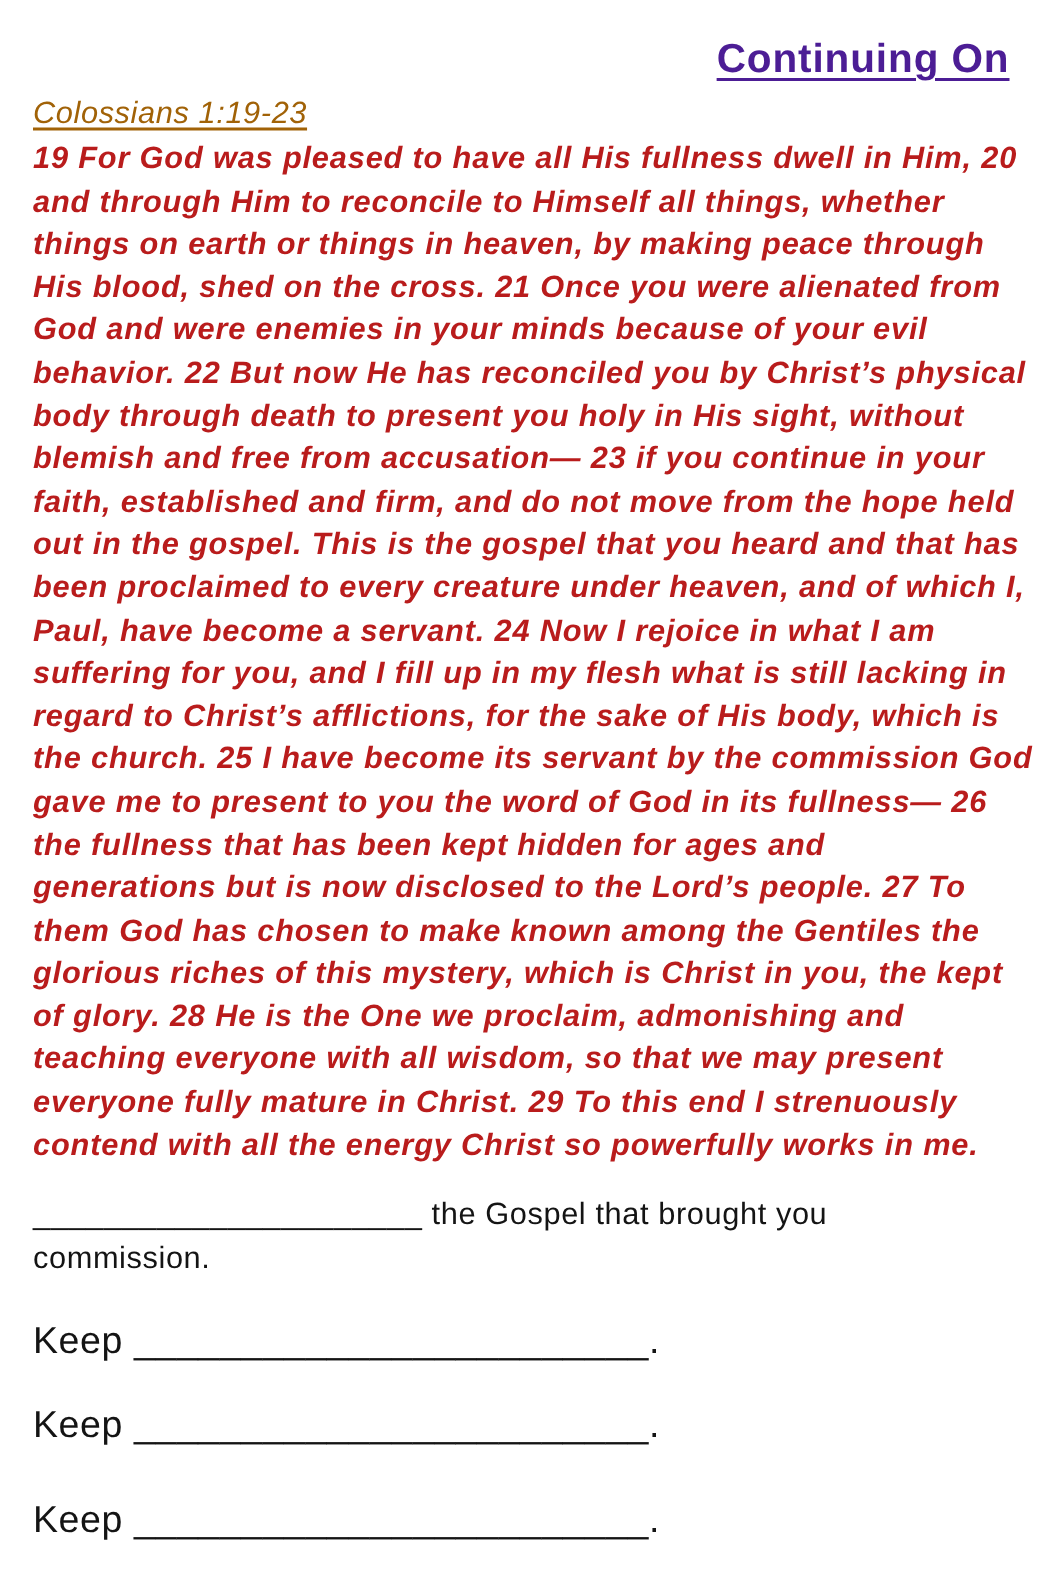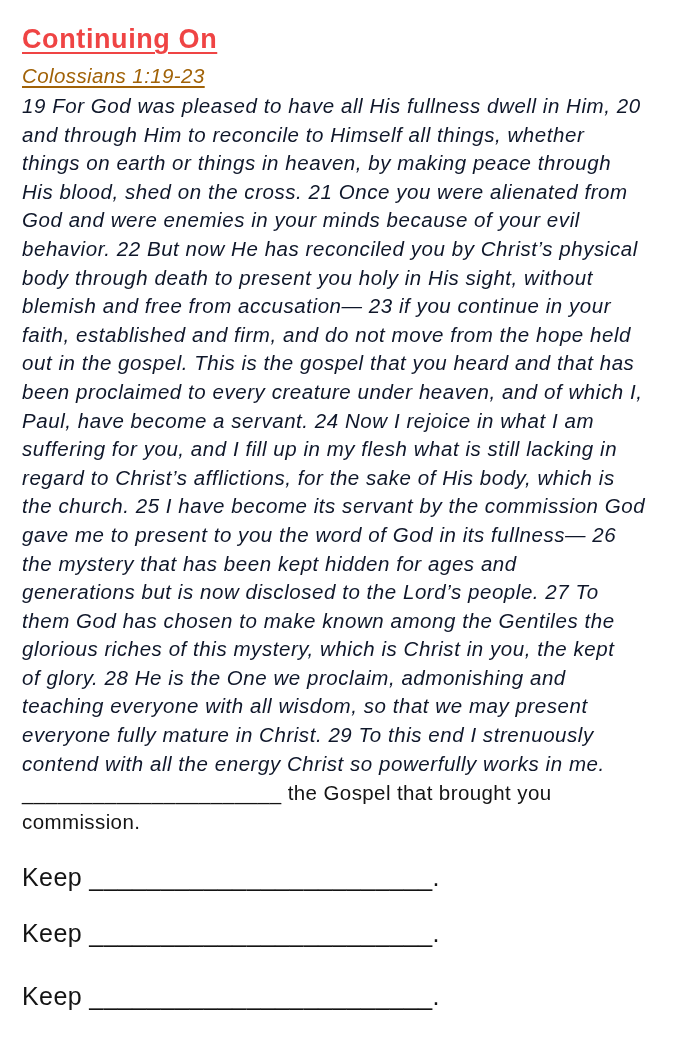--- a/index.html
+++ b/index.html
@@ -16,49 +16,50 @@
     color: #141414;
     padding: 24px 20px 0 22px;
     overflow: hidden;
     font-family: "Liberation Sans", sans-serif;
   }
   .title {
     margin: 0 0 9px 0;
     font-size: 27px;
     font-weight: 700;
     letter-spacing: 0.6px;
-    text-align: left;
+    text-align: right;
     text-decoration: underline;
     text-decoration-thickness: 2px;
     text-underline-offset: 4px;
-    color: #ef4444;
+    color: #4c1d95;
   }
   .passage-heading {
     font-size: 20.5px;
     font-style: italic;
     font-weight: 500;
     letter-spacing: 0.4px;
     text-decoration: underline;
     text-underline-offset: 3px;
     margin-bottom: 4px;
     color: #a16207;
   }
   .passage {
     margin: 0;
   }
   .passage .pline {
     font-size: 20.5px;
     font-style: italic;
-    font-weight: 400;
+    font-weight: 700;
     line-height: 28.6px;
     letter-spacing: 0.55px;
     white-space: pre;
-    color: #0f172a;
+    color: #b91c1c;
   }
   .worksheet {
+    margin-top: 17px;
   }
   .fill-line {
     margin: 0;
     font-size: 20.5px;
     font-weight: 500;
     line-height: 29px;
     letter-spacing: 0.4px;
     white-space: pre;
     color: #141414;
   }
@@ -94,21 +95,21 @@
       <div class="pline">body through death to present you holy in His sight, without</div>
       <div class="pline">blemish and free from accusation— 23 if you continue in your</div>
       <div class="pline">faith, established and firm, and do not move from the hope held</div>
       <div class="pline">out in the gospel. This is the gospel that you heard and that has</div>
       <div class="pline">been proclaimed to every creature under heaven, and of which I,</div>
       <div class="pline">Paul, have become a servant. 24 Now I rejoice in what I am</div>
       <div class="pline">suffering for you, and I fill up in my flesh what is still lacking in</div>
       <div class="pline">regard to Christ’s afflictions, for the sake of His body, which is</div>
       <div class="pline">the church. 25 I have become its servant by the commission God</div>
       <div class="pline">gave me to present to you the word of God in its fullness— 26</div>
-      <div class="pline">the mystery that has been kept hidden for ages and</div>
+      <div class="pline">the fullness that has been kept hidden for ages and</div>
       <div class="pline">generations but is now disclosed to the Lord’s people. 27 To</div>
       <div class="pline">them God has chosen to make known among the Gentiles the</div>
       <div class="pline">glorious riches of this mystery, which is Christ in you, the kept</div>
       <div class="pline">of glory. 28 He is the One we proclaim, admonishing and</div>
       <div class="pline">teaching everyone with all wisdom, so that we may present</div>
       <div class="pline">everyone fully mature in Christ. 29 To this end I strenuously</div>
       <div class="pline">contend with all the energy Christ so powerfully works in me.</div>
     </div>
 
   <div class="worksheet">

